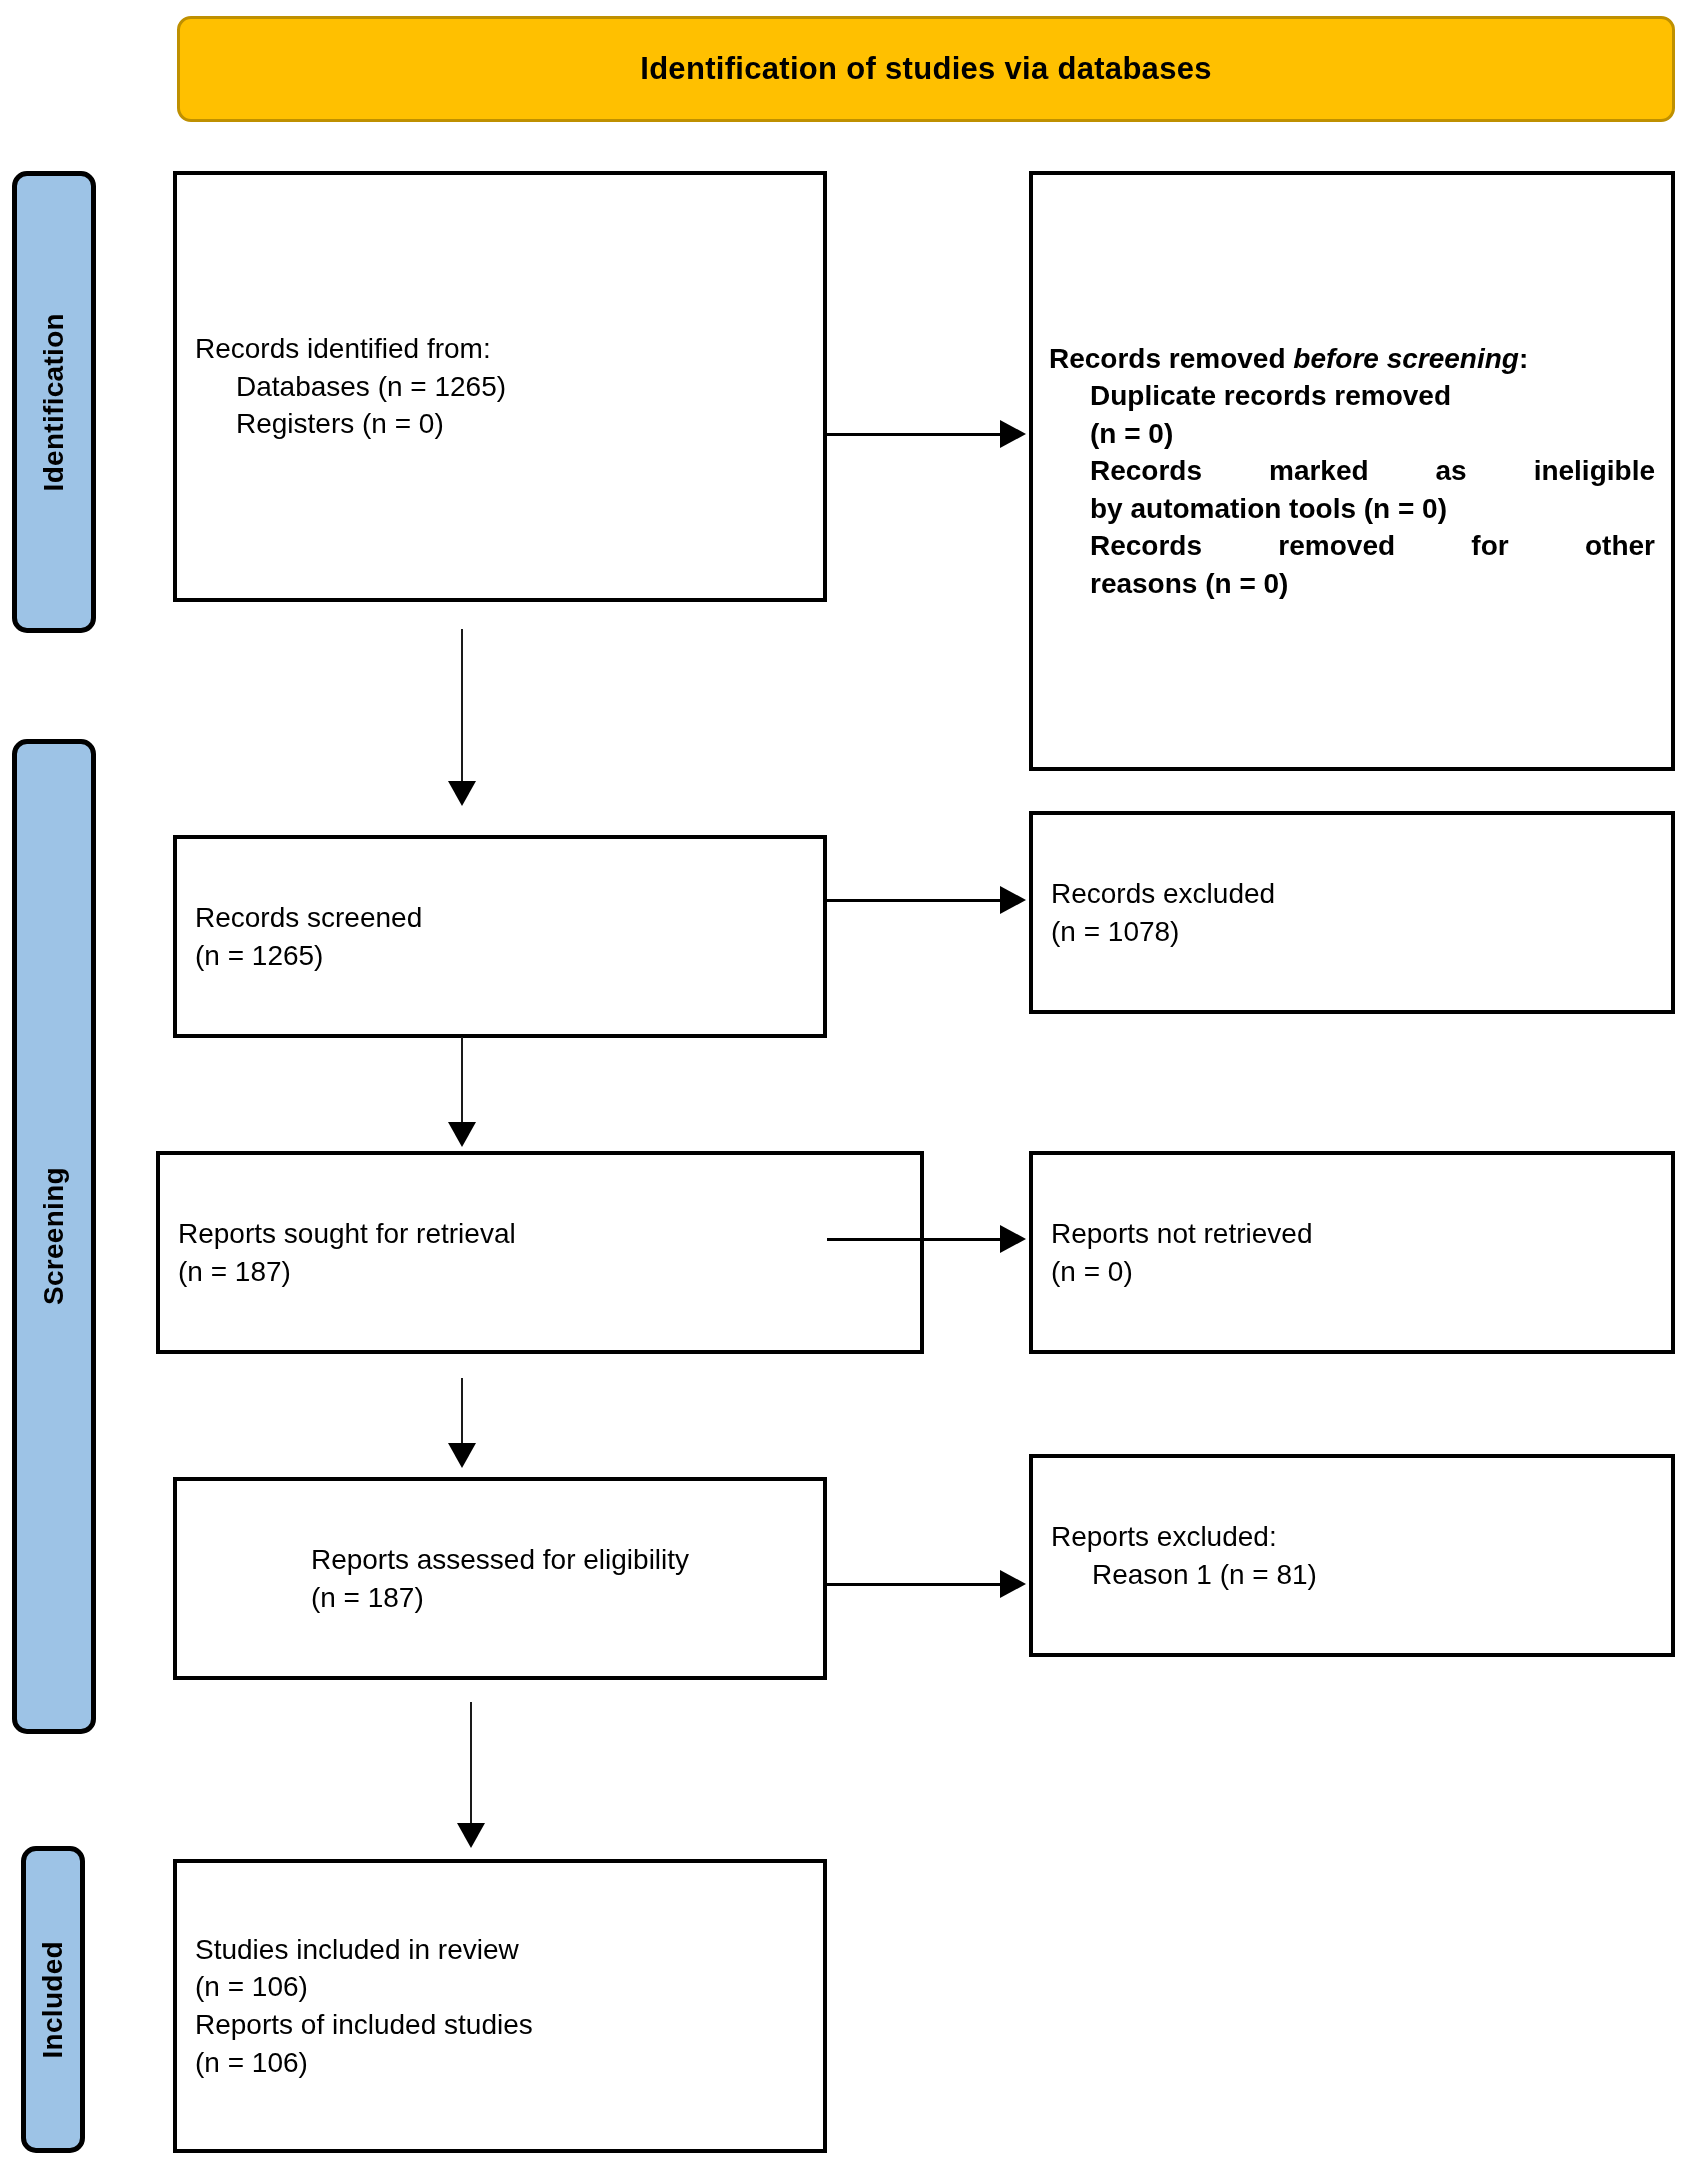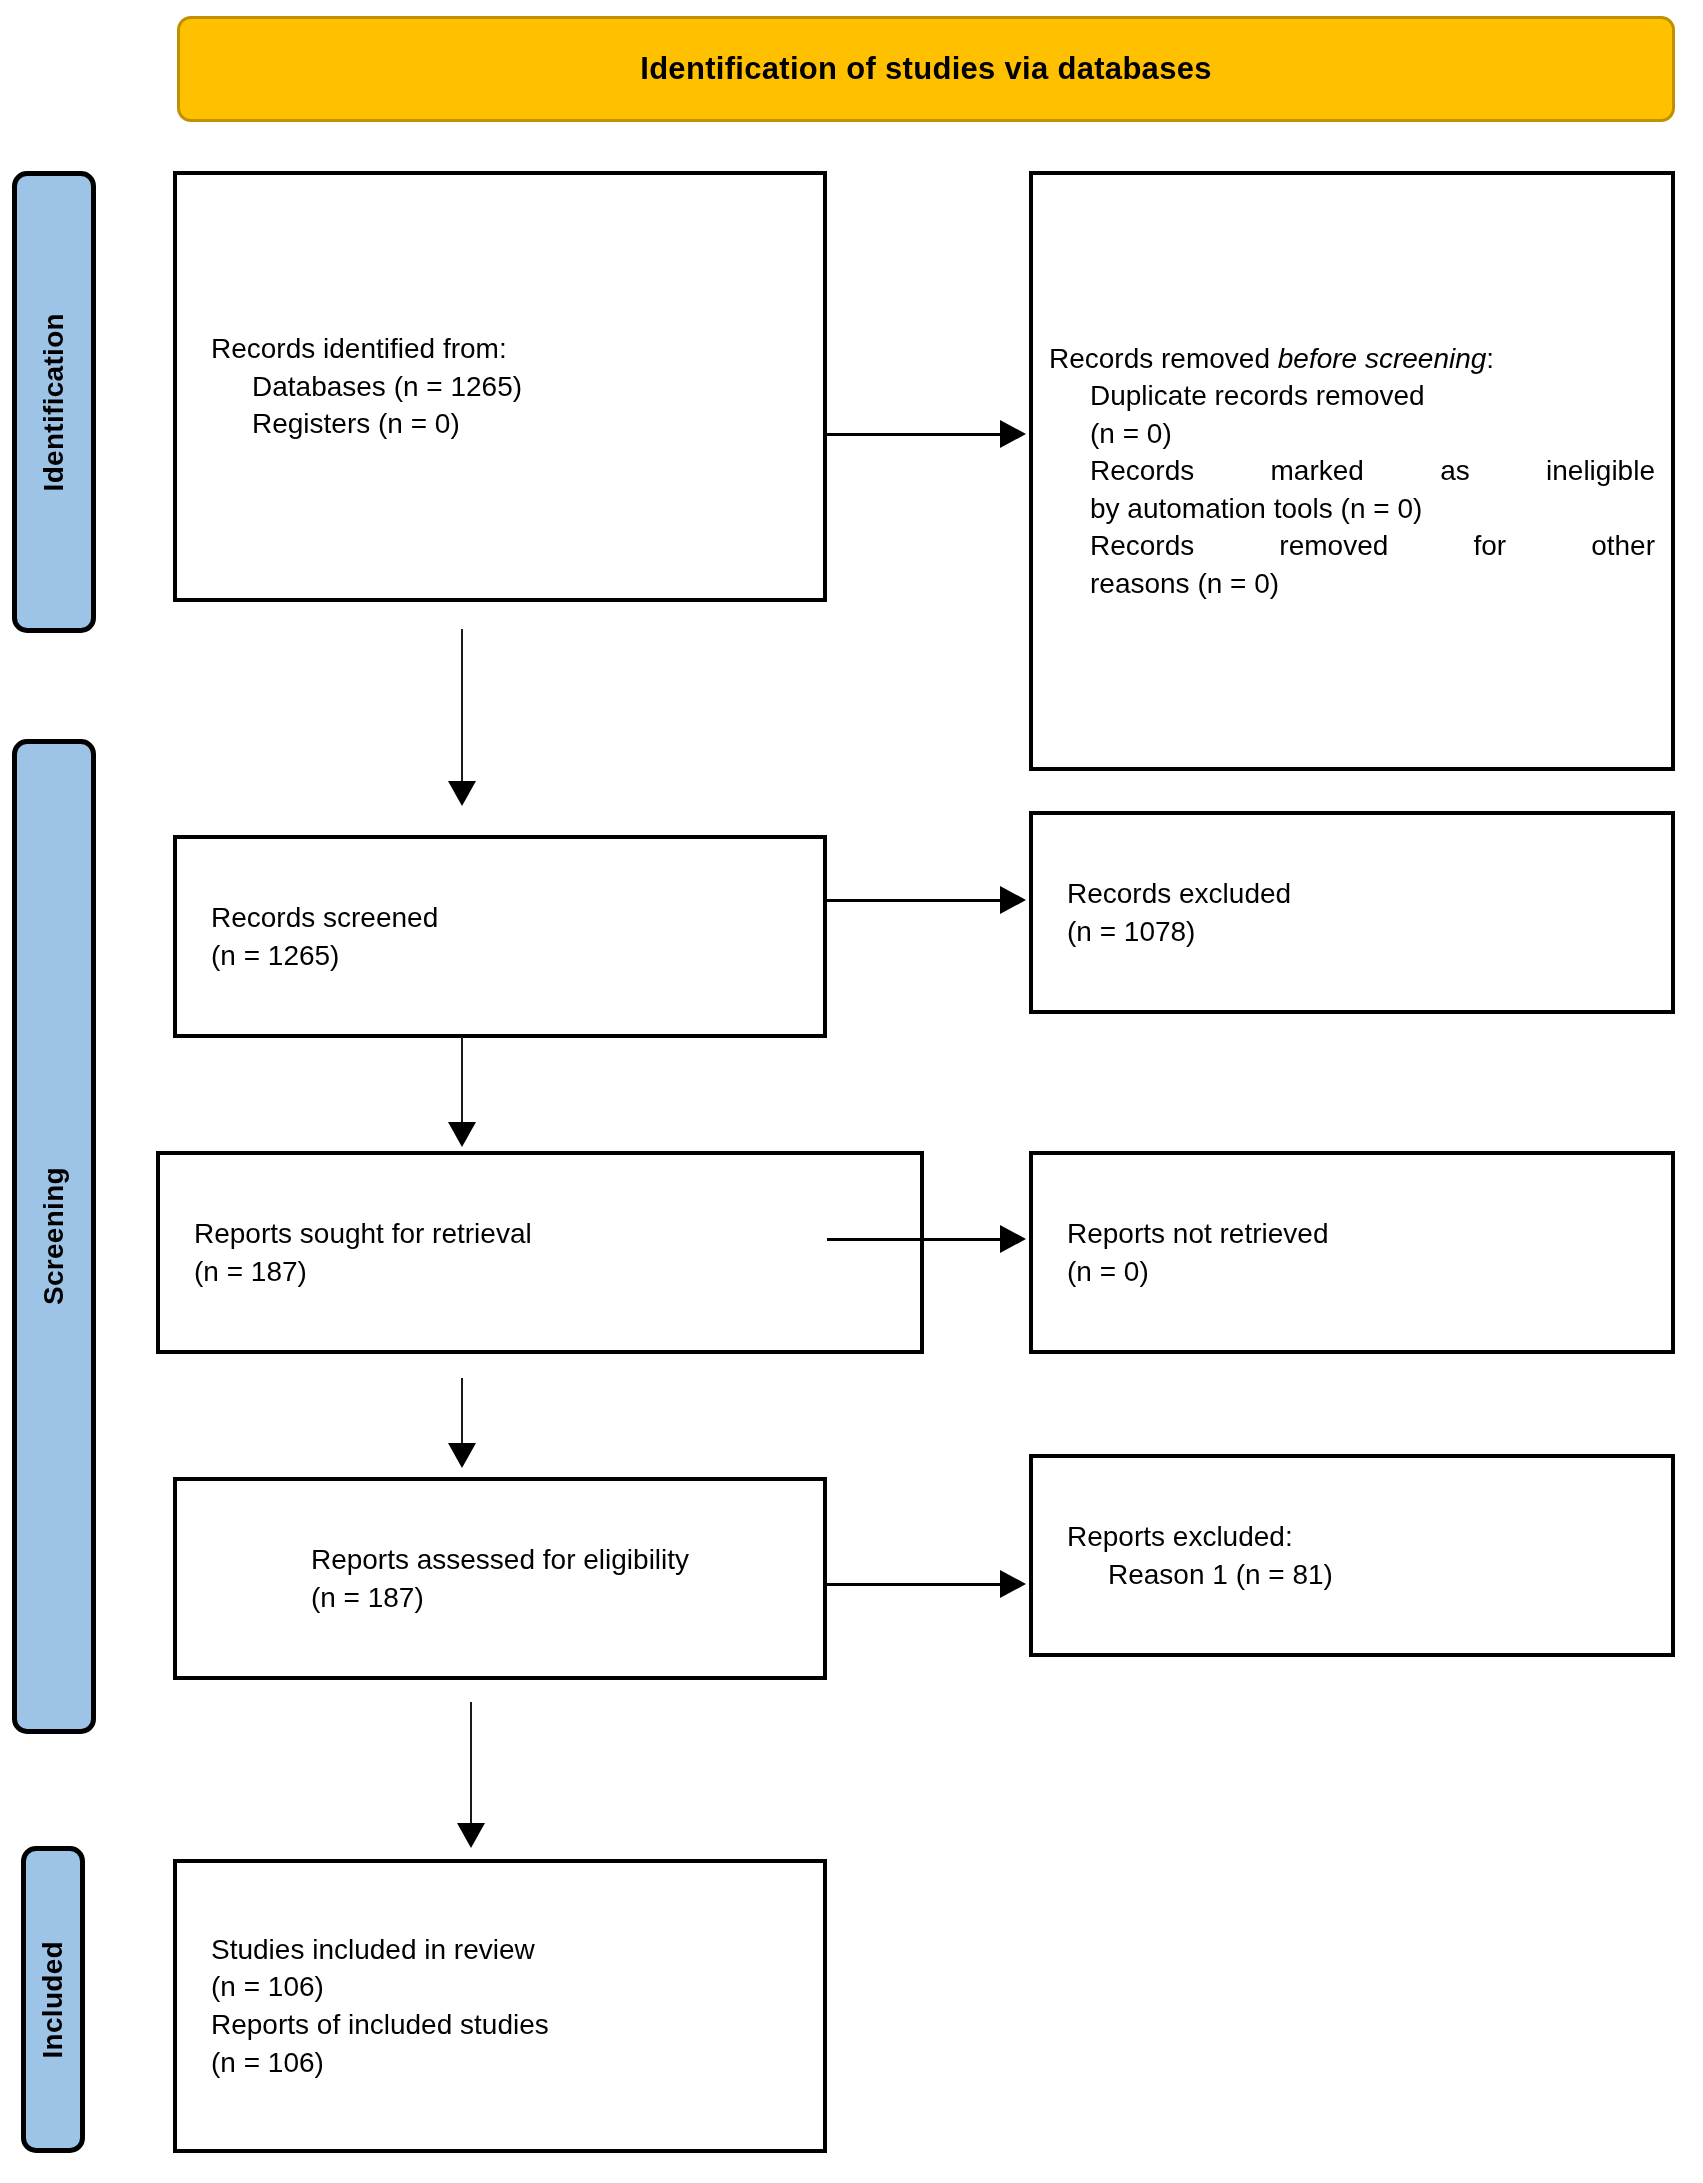--- a/index.html
+++ b/index.html
@@ -66,21 +66,21 @@
   .box {
     position: absolute;
     background: #ffffff;
     border: 4.8px solid #000000;
     box-sizing: border-box;
     display: flex;
     flex-direction: column;
     justify-content: center;
   }
   .box-inner {
-    padding: 0 34px;
+    padding: 0 18px;
   }
   .line {
     font-size: 28px;
     line-height: 1.34;
     color: #000000;
     white-space: nowrap;
   }
   .line.wrap {
     white-space: normal;
   }
@@ -146,21 +146,21 @@
   </div>
 
   <div class="box" style="left:173px; top:171px; width:654px; height:431px;">
     <div class="box-inner">
       <div class="line">Records identified from:</div>
       <div class="line indent">Databases (n = 1265)</div>
       <div class="line indent">Registers (n = 0)</div>
     </div>
   </div>
 
-  <div class="box" style="left:1029px; top:171px; width:646px; height:600px;">
+  <div class="box" style="left:1029px; top:171px; width:646px; height:600px;font-weight:bold;">
     <div class="box-inner" style="padding:0 16px;">
       <div class="line wrap"><span>Records removed </span><span class="ital">before screening</span><span>:</span></div>
       <div class="line indent wrap">Duplicate records removed</div>
       <div class="line indent wrap">(n = 0)</div>
       <div class="line indent justify">Records marked as ineligible</div>
       <div class="line indent wrap">by automation tools (n = 0)</div>
       <div class="line indent justify">Records removed for other</div>
       <div class="line indent wrap">reasons (n = 0)</div>
     </div>
   </div>

